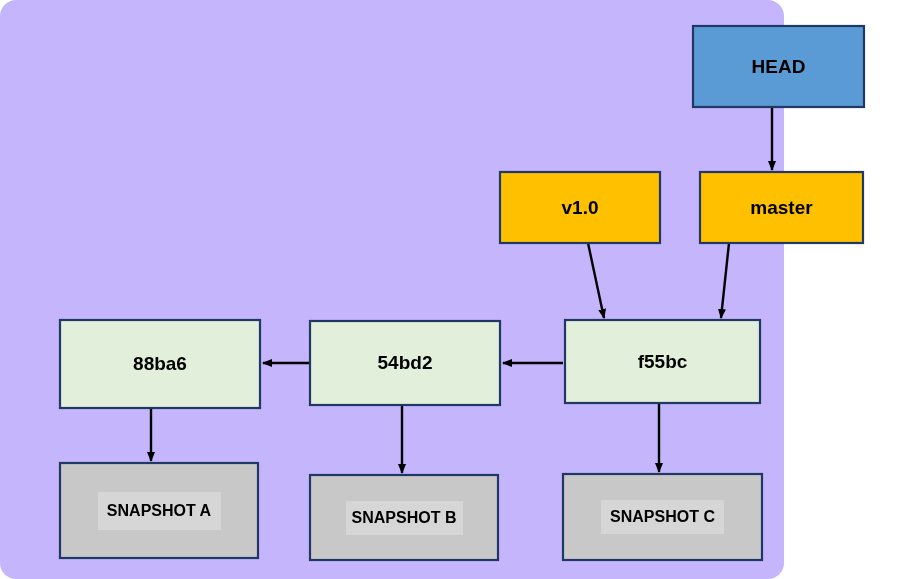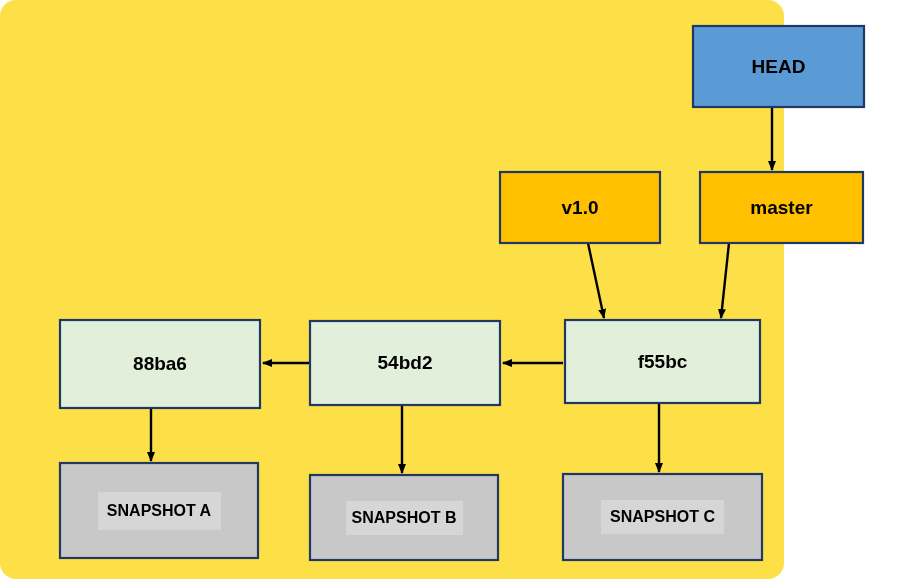--- a/index.html
+++ b/index.html
@@ -10,21 +10,21 @@
   body {
     width: 922px;
     height: 579px;
     font-family: "Liberation Sans", sans-serif;
     overflow: hidden;
   }
   #diagram-root {
     position: relative;
     width: 784px;
     height: 579px;
-    background: #fde047;
+    background: #c4b5fd;
     border-radius: 16px;
   }
   svg#git-diagram {
     display: block;
     width: 922px;
     height: 579px;
   }
   .node-box {
     stroke: #1f3864;
     stroke-width: 2.2;

